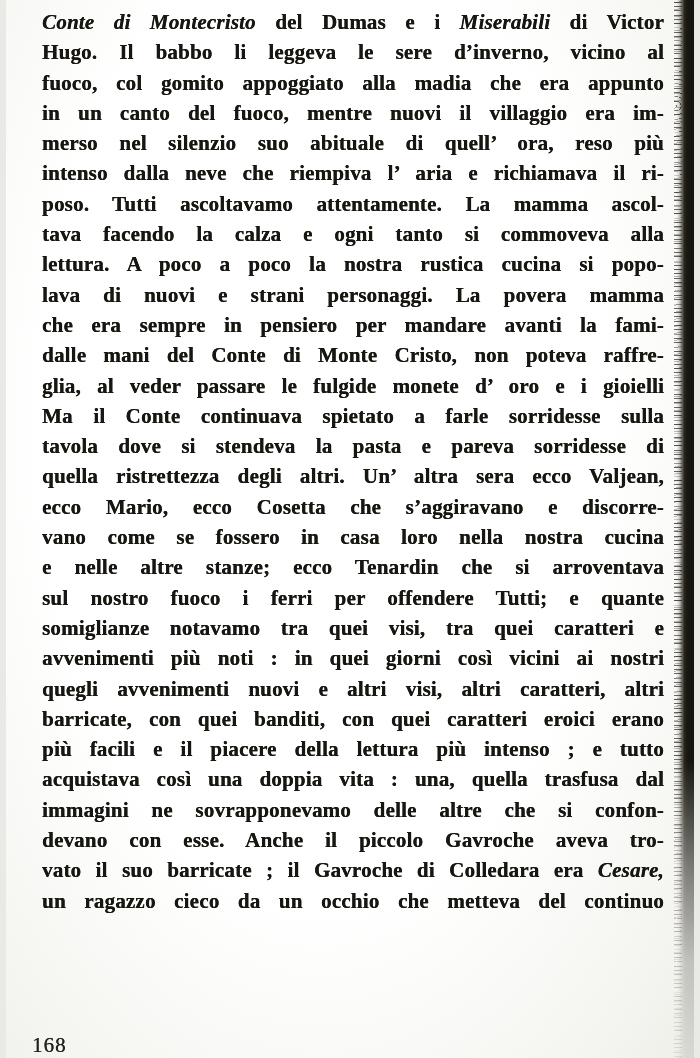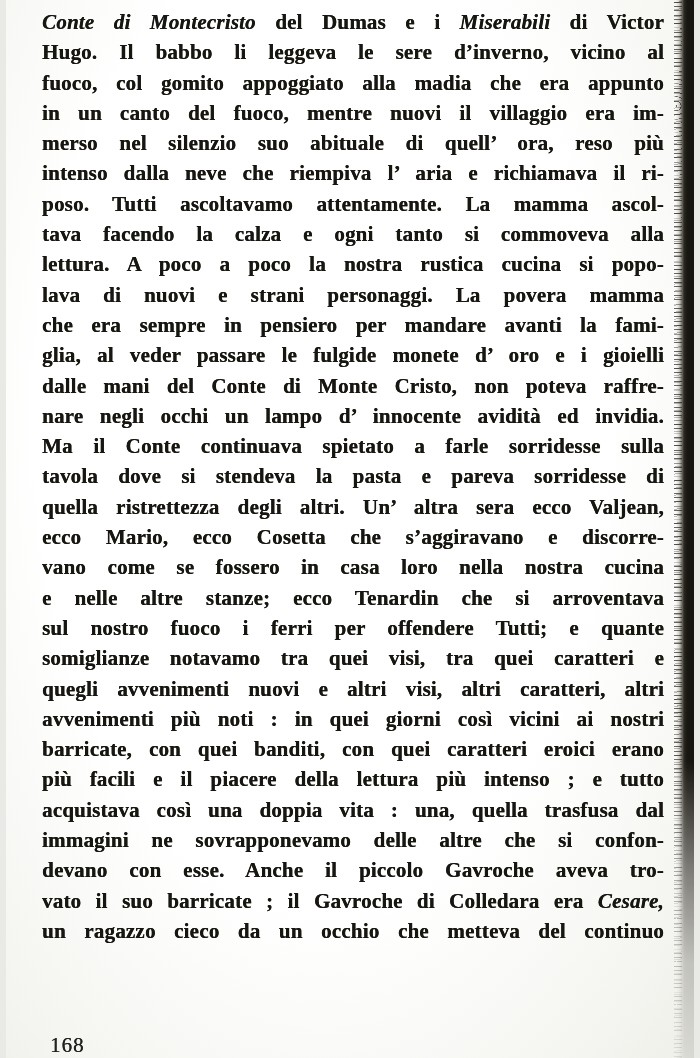--- a/index.html
+++ b/index.html
@@ -36,21 +36,21 @@
     line-height:30.3px;
     text-align:justify;
     text-align-last:justify;
     overflow:hidden;
     white-space:normal;
   }
   .seg{white-space:pre-wrap;}
   .seg.it{font-style:italic;}
   .page-number{
     position:absolute;
-    left:44px;
+    left:26px;
     top:1033px;
     font-size:21px;
     font-weight:400;
     color:#24221d;
     letter-spacing:1px;
     text-shadow:.2px .2px 0 currentColor;
     text-align:center;
   }
   
   .gutter{
@@ -92,33 +92,32 @@
       <div class="line"><span class="seg">Hugo. Il babbo li leggeva le sere d’inverno, vicino al</span></div>
       <div class="line"><span class="seg">fuoco, col gomito appoggiato alla madia che era appunto</span></div>
       <div class="line"><span class="seg">in un canto del fuoco, mentre nuovi il villaggio era im-</span></div>
       <div class="line"><span class="seg">merso nel silenzio suo abituale di quell’ ora, reso più</span></div>
       <div class="line"><span class="seg">intenso dalla neve che riempiva l’ aria e richiamava il ri-</span></div>
       <div class="line"><span class="seg">poso. Tutti ascoltavamo attentamente. La mamma ascol-</span></div>
       <div class="line"><span class="seg">tava facendo la calza e ogni tanto si commoveva alla</span></div>
       <div class="line"><span class="seg">lettura. A poco a poco la nostra rustica cucina si popo-</span></div>
       <div class="line"><span class="seg">lava di nuovi e strani personaggi. La povera mamma</span></div>
       <div class="line"><span class="seg">che era sempre in pensiero per mandare avanti la fami-</span></div>
+      <div class="line"><span class="seg">dalle mani del Conte di Monte Cristo, non poteva raffre-</span></div>
       <div class="line"><span class="seg">glia, al veder passare le fulgide monete d’ oro e i gioielli</span></div>
-      <div class="line"><span class="seg">dalle mani del Conte di Monte Cristo, non poteva raffre-</span></div>
-      <div class="line"><span class="seg">nare negli occhi un lampo d’ innocente avidità ed invidia.</span></div>
       <div class="line"><span class="seg">Ma il Conte continuava spietato a farle sorridesse sulla</span></div>
       <div class="line"><span class="seg">tavola dove si stendeva la pasta e pareva sorridesse di</span></div>
       <div class="line"><span class="seg">quella ristrettezza degli altri. Un’ altra sera ecco Valjean,</span></div>
       <div class="line"><span class="seg">ecco Mario, ecco Cosetta che s’aggiravano e discorre-</span></div>
       <div class="line"><span class="seg">vano come se fossero in casa loro nella nostra cucina</span></div>
       <div class="line"><span class="seg">e nelle altre stanze; ecco Tenardin che si arroventava</span></div>
       <div class="line"><span class="seg">sul nostro fuoco i ferri per offendere Tutti; e quante</span></div>
       <div class="line"><span class="seg">somiglianze notavamo tra quei visi, tra quei caratteri e</span></div>
+      <div class="line"><span class="seg">avvenimenti più noti : in quei giorni così vicini ai nostri</span></div>
       <div class="line"><span class="seg">quegli avvenimenti nuovi e altri visi, altri caratteri, altri</span></div>
-      <div class="line"><span class="seg">avvenimenti più noti : in quei giorni così vicini ai nostri</span></div>
       <div class="line"><span class="seg">barricate, con quei banditi, con quei caratteri eroici erano</span></div>
       <div class="line"><span class="seg">più facili e il piacere della lettura più intenso ; e tutto</span></div>
       <div class="line"><span class="seg">acquistava così una doppia vita : una, quella trasfusa dal</span></div>
       <div class="line"><span class="seg">immagini ne sovrapponevamo delle altre che si confon-</span></div>
       <div class="line"><span class="seg">devano con esse. Anche il piccolo Gavroche aveva tro-</span></div>
       <div class="line"><span class="seg">vato il suo barricate ; il Gavroche di Colledara era </span><span class="seg it">Cesare,</span></div>
       <div class="line"><span class="seg">un ragazzo cieco da un occhio che metteva del continuo</span></div>
     </div>
   <div class="page-number">168</div>
   <div class="gutter">

